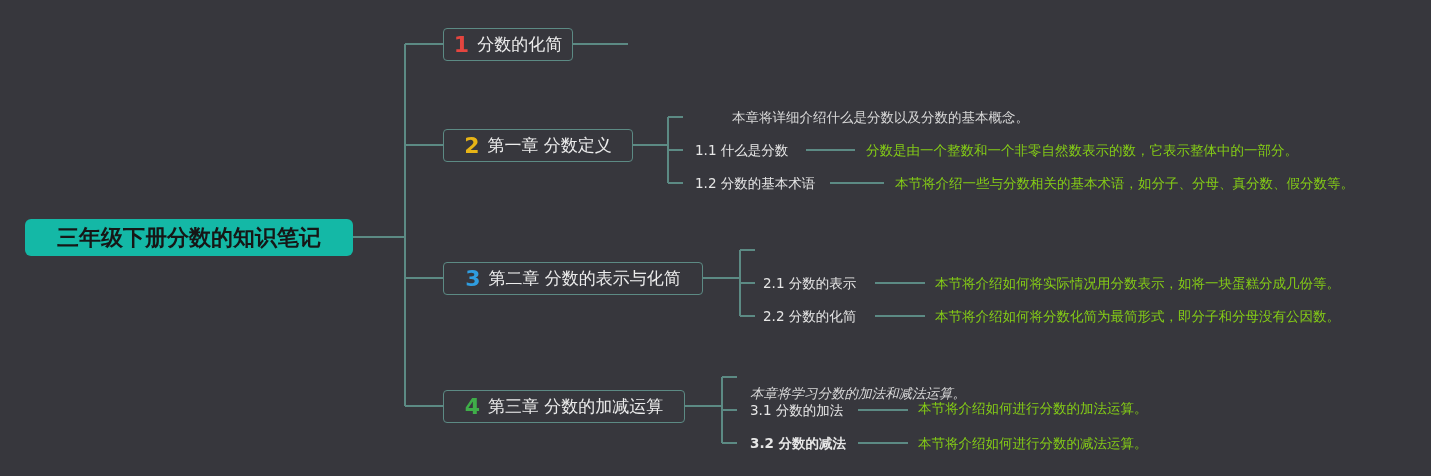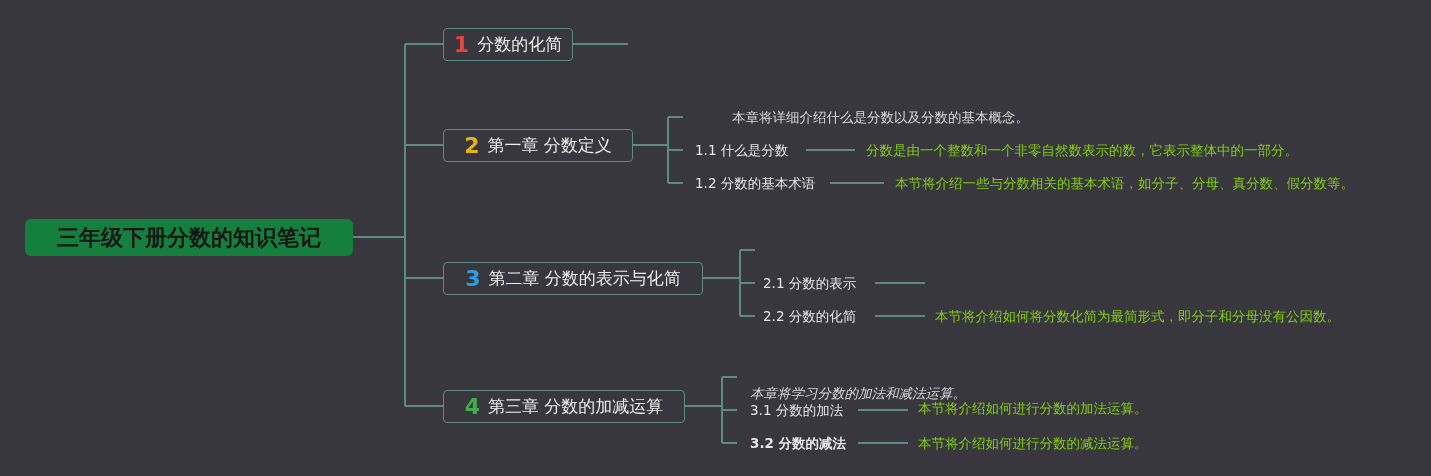--- a/index.html
+++ b/index.html
@@ -107,21 +107,21 @@
       <path d="M684 406 H722"></path>
       <path d="M722 377 V443"></path>
       <path d="M722 377 H737"></path>
       <path d="M722 410 H737"></path>
       <path d="M722 443 H737"></path>
       <path d="M858 410 H908"></path>
       <path d="M858 443 H908"></path>
     </g>
   </svg>
 
-  <div class="root-node" style="background-color: #15803d;">
+  <div class="root-node" style="background-color: #14b8a6;">
     <span style="color: rgb(22, 22, 22);">三年级下册分数的知识笔记</span>
   </div>
 
   <div class="node-box" style="left:443px; top:28px; width:130px;">
     <span class="num" style="color: rgb(229, 69, 63);">1</span>
     <span class="label">分数的化简</span>
   </div>
 
   <div class="node-box" style="left:443px; top:129px; width:190px;">
     <span class="num" style="color: rgb(231, 180, 22);">2</span>
@@ -131,20 +131,21 @@
   <div class="row topic-label" style="left:695px; top:150px;">1.1 什么是分数</div>
   <div class="row desc-text" style="left:866px; top:150px;">分数是由一个整数和一个非零自然数表示的数，它表示整体中的一部分。</div>
   <div class="row topic-label" style="left:695px; top:183px;">1.2 分数的基本术语</div>
   <div class="row desc-text" style="left:895px; top:183px;">本节将介绍一些与分数相关的基本术语，如分子、分母、真分数、假分数等。</div>
 
   <div class="node-box" style="left:443px; top:262px; width:260px;">
     <span class="num" style="color: rgb(47, 157, 224);">3</span>
     <span class="label">第二章 分数的表示与化简</span>
   </div>
   <div class="row topic-label" style="left:763px; top:283px;">2.1 分数的表示</div>
+  <div class="row desc-text" style="left:935px; top:283px;">本节将介绍如何将实际情况用分数表示，如将一块蛋糕分成几份等。</div>
   <div class="row topic-label" style="left:763px; top:316px;">2.2 分数的化简</div>
   <div class="row desc-text" style="left:935px; top:316px;">本节将介绍如何将分数化简为最简形式，即分子和分母没有公因数。</div>
 
   <div class="node-box" style="left:443px; top:390px; width:242px;">
     <span class="num" style="color: rgb(63, 174, 73);">4</span>
     <span class="label">第三章 分数的加减运算</span>
   </div>
   <div class="row summary-text" style="left:750px; top:393px;font-style:italic;">本章将学习分数的加法和减法运算。</div>
   <div class="row topic-label" style="left:750px; top:410px;">3.1 分数的加法</div>
   <div class="row desc-text" style="left:918px; top:410px;font-family:Liberation Mono, monospace;">本节将介绍如何进行分数的加法运算。</div>

